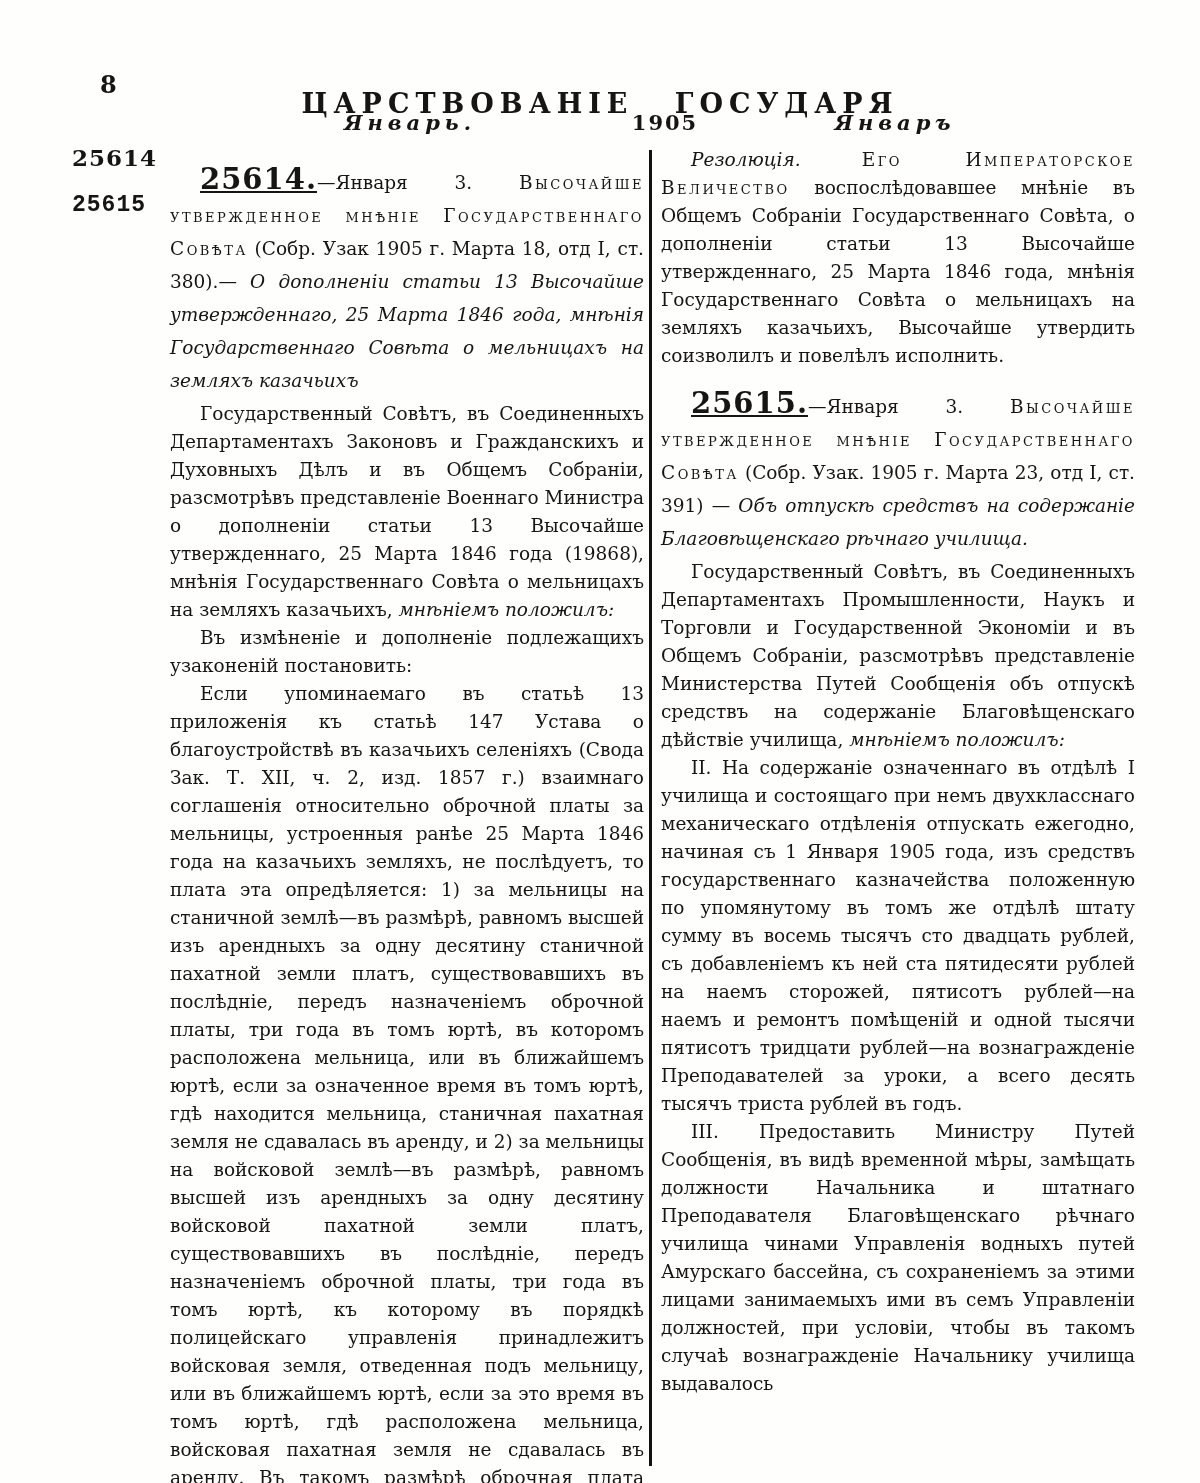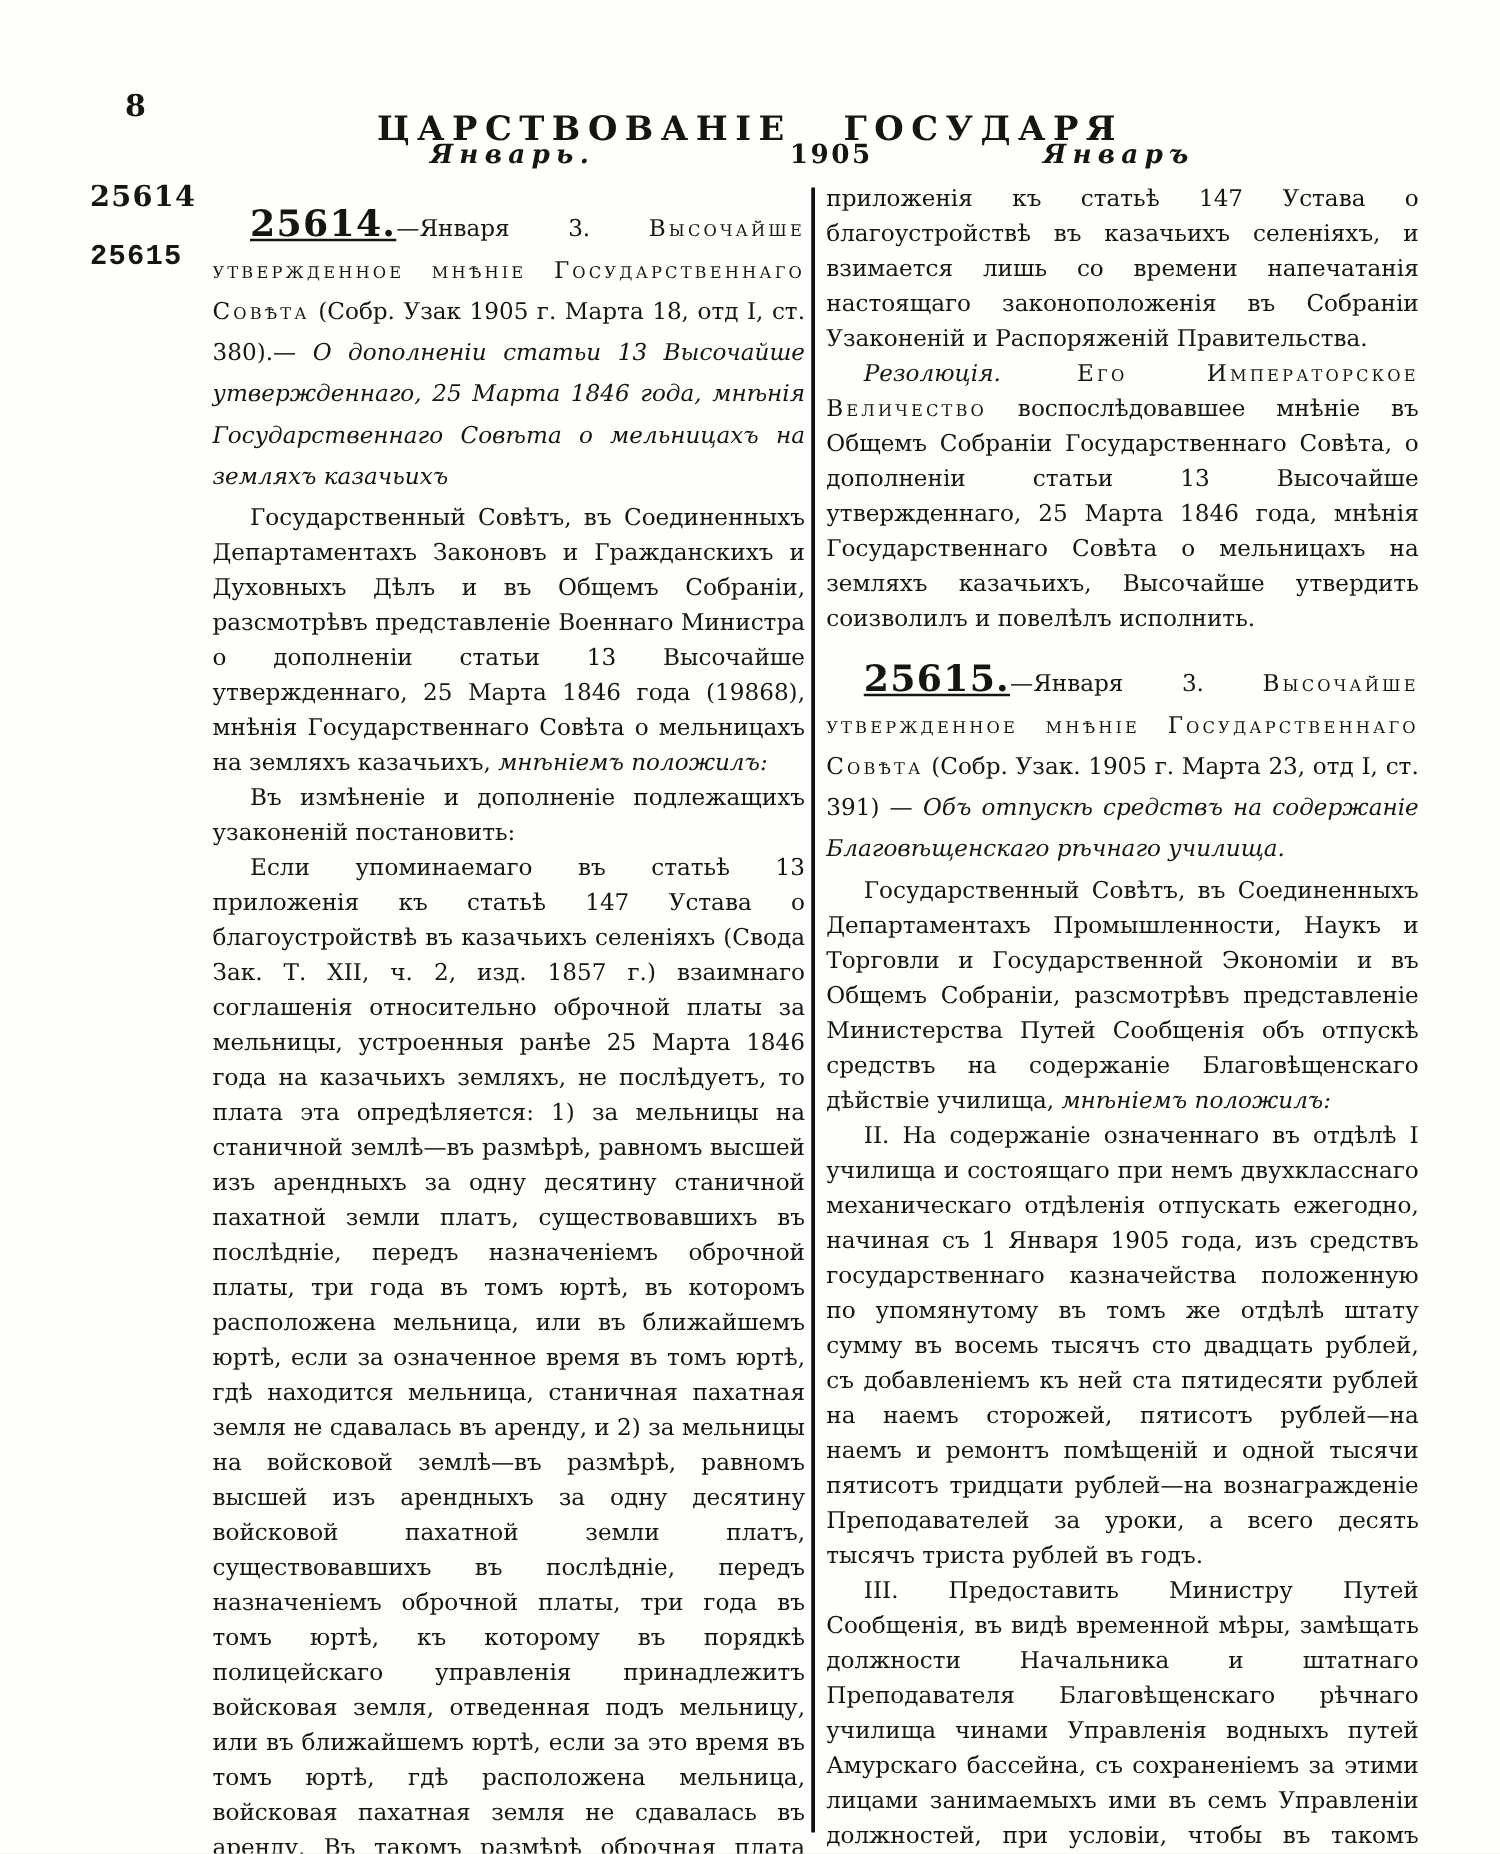--- a/index.html
+++ b/index.html
@@ -89,21 +89,20 @@
 
   <div class="column-divider"></div>
 
   <div class="column col-left">
       <p class="para indent p-head"><span class="run-num">25614.</span><span>—Января 3. </span><span class="run-sc">Высочайше утвержденное мнѣніе Государственнаго Совѣта</span><span> (Собр. Узак 1905 г. Марта 18, отд I, ст. 380).— </span><span class="run-i">О дополненіи статьи 13 Высочайше утвержденнаго, 25 Марта 1846 года, мнѣнія Государственнаго Совѣта о мельницахъ на земляхъ казачьихъ</span></p>
       <p class="para indent"><span>Государственный Совѣтъ, въ Соединенныхъ Департаментахъ Законовъ и Гражданскихъ и Духовныхъ Дѣлъ и въ Общемъ Собраніи, разсмотрѣвъ представленіе Военнаго Министра о дополненіи статьи 13 Высочайше утвержденнаго, 25 Марта 1846 года (19868), мнѣнія Государственнаго Совѣта о мельницахъ на земляхъ казачьихъ, </span><span class="run-i">мнѣніемъ положилъ:</span></p>
       <p class="para indent"><span>Въ измѣненіе и дополненіе подлежащихъ узаконеній постановить:</span></p>
       <p class="para indent"><span>Если упоминаемаго въ статьѣ 13 приложенія къ статьѣ 147 Устава о благоустройствѣ въ казачьихъ селеніяхъ (Свода Зак. Т. XII, ч. 2, изд. 1857 г.) взаимнаго соглашенія относительно оброчной платы за мельницы, устроенныя ранѣе 25 Марта 1846 года на казачьихъ земляхъ, не послѣдуетъ, то плата эта опредѣляется: 1) за мельницы на станичной землѣ—въ размѣрѣ, равномъ высшей изъ арендныхъ за одну десятину станичной пахатной земли платъ, существовавшихъ въ послѣдніе, передъ назначеніемъ оброчной платы, три года въ томъ юртѣ, въ которомъ расположена мельница, или въ ближайшемъ юртѣ, если за означенное время въ томъ юртѣ, гдѣ находится мельница, станичная пахатная земля не сдавалась въ аренду, и 2) за мельницы на войсковой землѣ—въ размѣрѣ, равномъ высшей изъ арендныхъ за одну десятину войсковой пахатной земли платъ, существовавшихъ въ послѣдніе, передъ назначеніемъ оброчной платы, три года въ томъ юртѣ, къ которому въ порядкѣ полицейскаго управленія принадлежитъ войсковая земля, отведенная подъ мельницу, или въ ближайшемъ юртѣ, если за это время въ томъ юртѣ, гдѣ расположена мельница, войсковая пахатная земля не сдавалась въ аренду. Въ такомъ размѣрѣ оброчная плата опредѣляется, въ обоихъ случаяхъ, независимо отъ количества десятинъ земли, отведенной подъ мельницу. Плата сія не подлежитъ измѣненію въ теченіе всего времени, пока владѣлецъ пользуется мельницею на основаніяхъ, указанныхъ въ статьѣ 13</span></p>
     </div>
   <div class="column col-right">
-      <p class="para"><span>приложенія къ статьѣ 147 Устава о благоустройствѣ въ казачьихъ селеніяхъ, и взимается лишь со времени напечатанія настоящаго законоположенія въ Собраніи Узаконеній и Распоряженій Правительства.</span></p>
       <p class="para indent"><span class="run-i">Резолюція.</span><span> </span><span class="run-sc">Его Императорское Величество</span><span> воспослѣдовавшее мнѣніе въ Общемъ Собраніи Государственнаго Совѣта, о дополненіи статьи 13 Высочайше утвержденнаго, 25 Марта 1846 года, мнѣнія Государственнаго Совѣта о мельницахъ на земляхъ казачьихъ, Высочайше утвердить соизволилъ и повелѣлъ исполнить.</span></p>
       <p class="para indent p-head"><span class="run-num">25615.</span><span>—Января 3. </span><span class="run-sc">Высочайше утвержденное мнѣніе Государственнаго Совѣта</span><span> (Собр. Узак. 1905 г. Марта 23, отд I, ст. 391) — </span><span class="run-i">Объ отпускѣ средствъ на содержаніе Благовѣщенскаго рѣчнаго училища.</span></p>
       <p class="para indent"><span>Государственный Совѣтъ, въ Соединенныхъ Департаментахъ Промышленности, Наукъ и Торговли и Государственной Экономіи и въ Общемъ Собраніи, разсмотрѣвъ представленіе Министерства Путей Сообщенія объ отпускѣ средствъ на содержаніе Благовѣщенскаго дѣйствіе училища, </span><span class="run-i">мнѣніемъ положилъ:</span></p>
       <p class="para indent"><span>II. На содержаніе означеннаго въ отдѣлѣ I училища и состоящаго при немъ двухкласснаго механическаго отдѣленія отпускать ежегодно, начиная съ 1 Января 1905 года, изъ средствъ государственнаго казначейства положенную по упомянутому въ томъ же отдѣлѣ штату сумму въ восемь тысячъ сто двадцать рублей, съ добавленіемъ къ ней ста пятидесяти рублей на наемъ сторожей, пятисотъ рублей—на наемъ и ремонтъ помѣщеній и одной тысячи пятисотъ тридцати рублей—на вознагражденіе Преподавателей за уроки, а всего десять тысячъ триста рублей въ годъ.</span></p>
       <p class="para indent"><span>III. Предоставить Министру Путей Сообщенія, въ видѣ временной мѣры, замѣщать должности Начальника и штатнаго Преподавателя Благовѣщенскаго рѣчнаго училища чинами Управленія водныхъ путей Амурскаго бассейна, съ сохраненіемъ за этими лицами занимаемыхъ ими въ семъ Управленіи должностей, при условіи, чтобы въ такомъ случаѣ вознагражденіе Начальнику училища выдавалось</span></p>
     </div>
 
 </div>
 
 </body></html>

